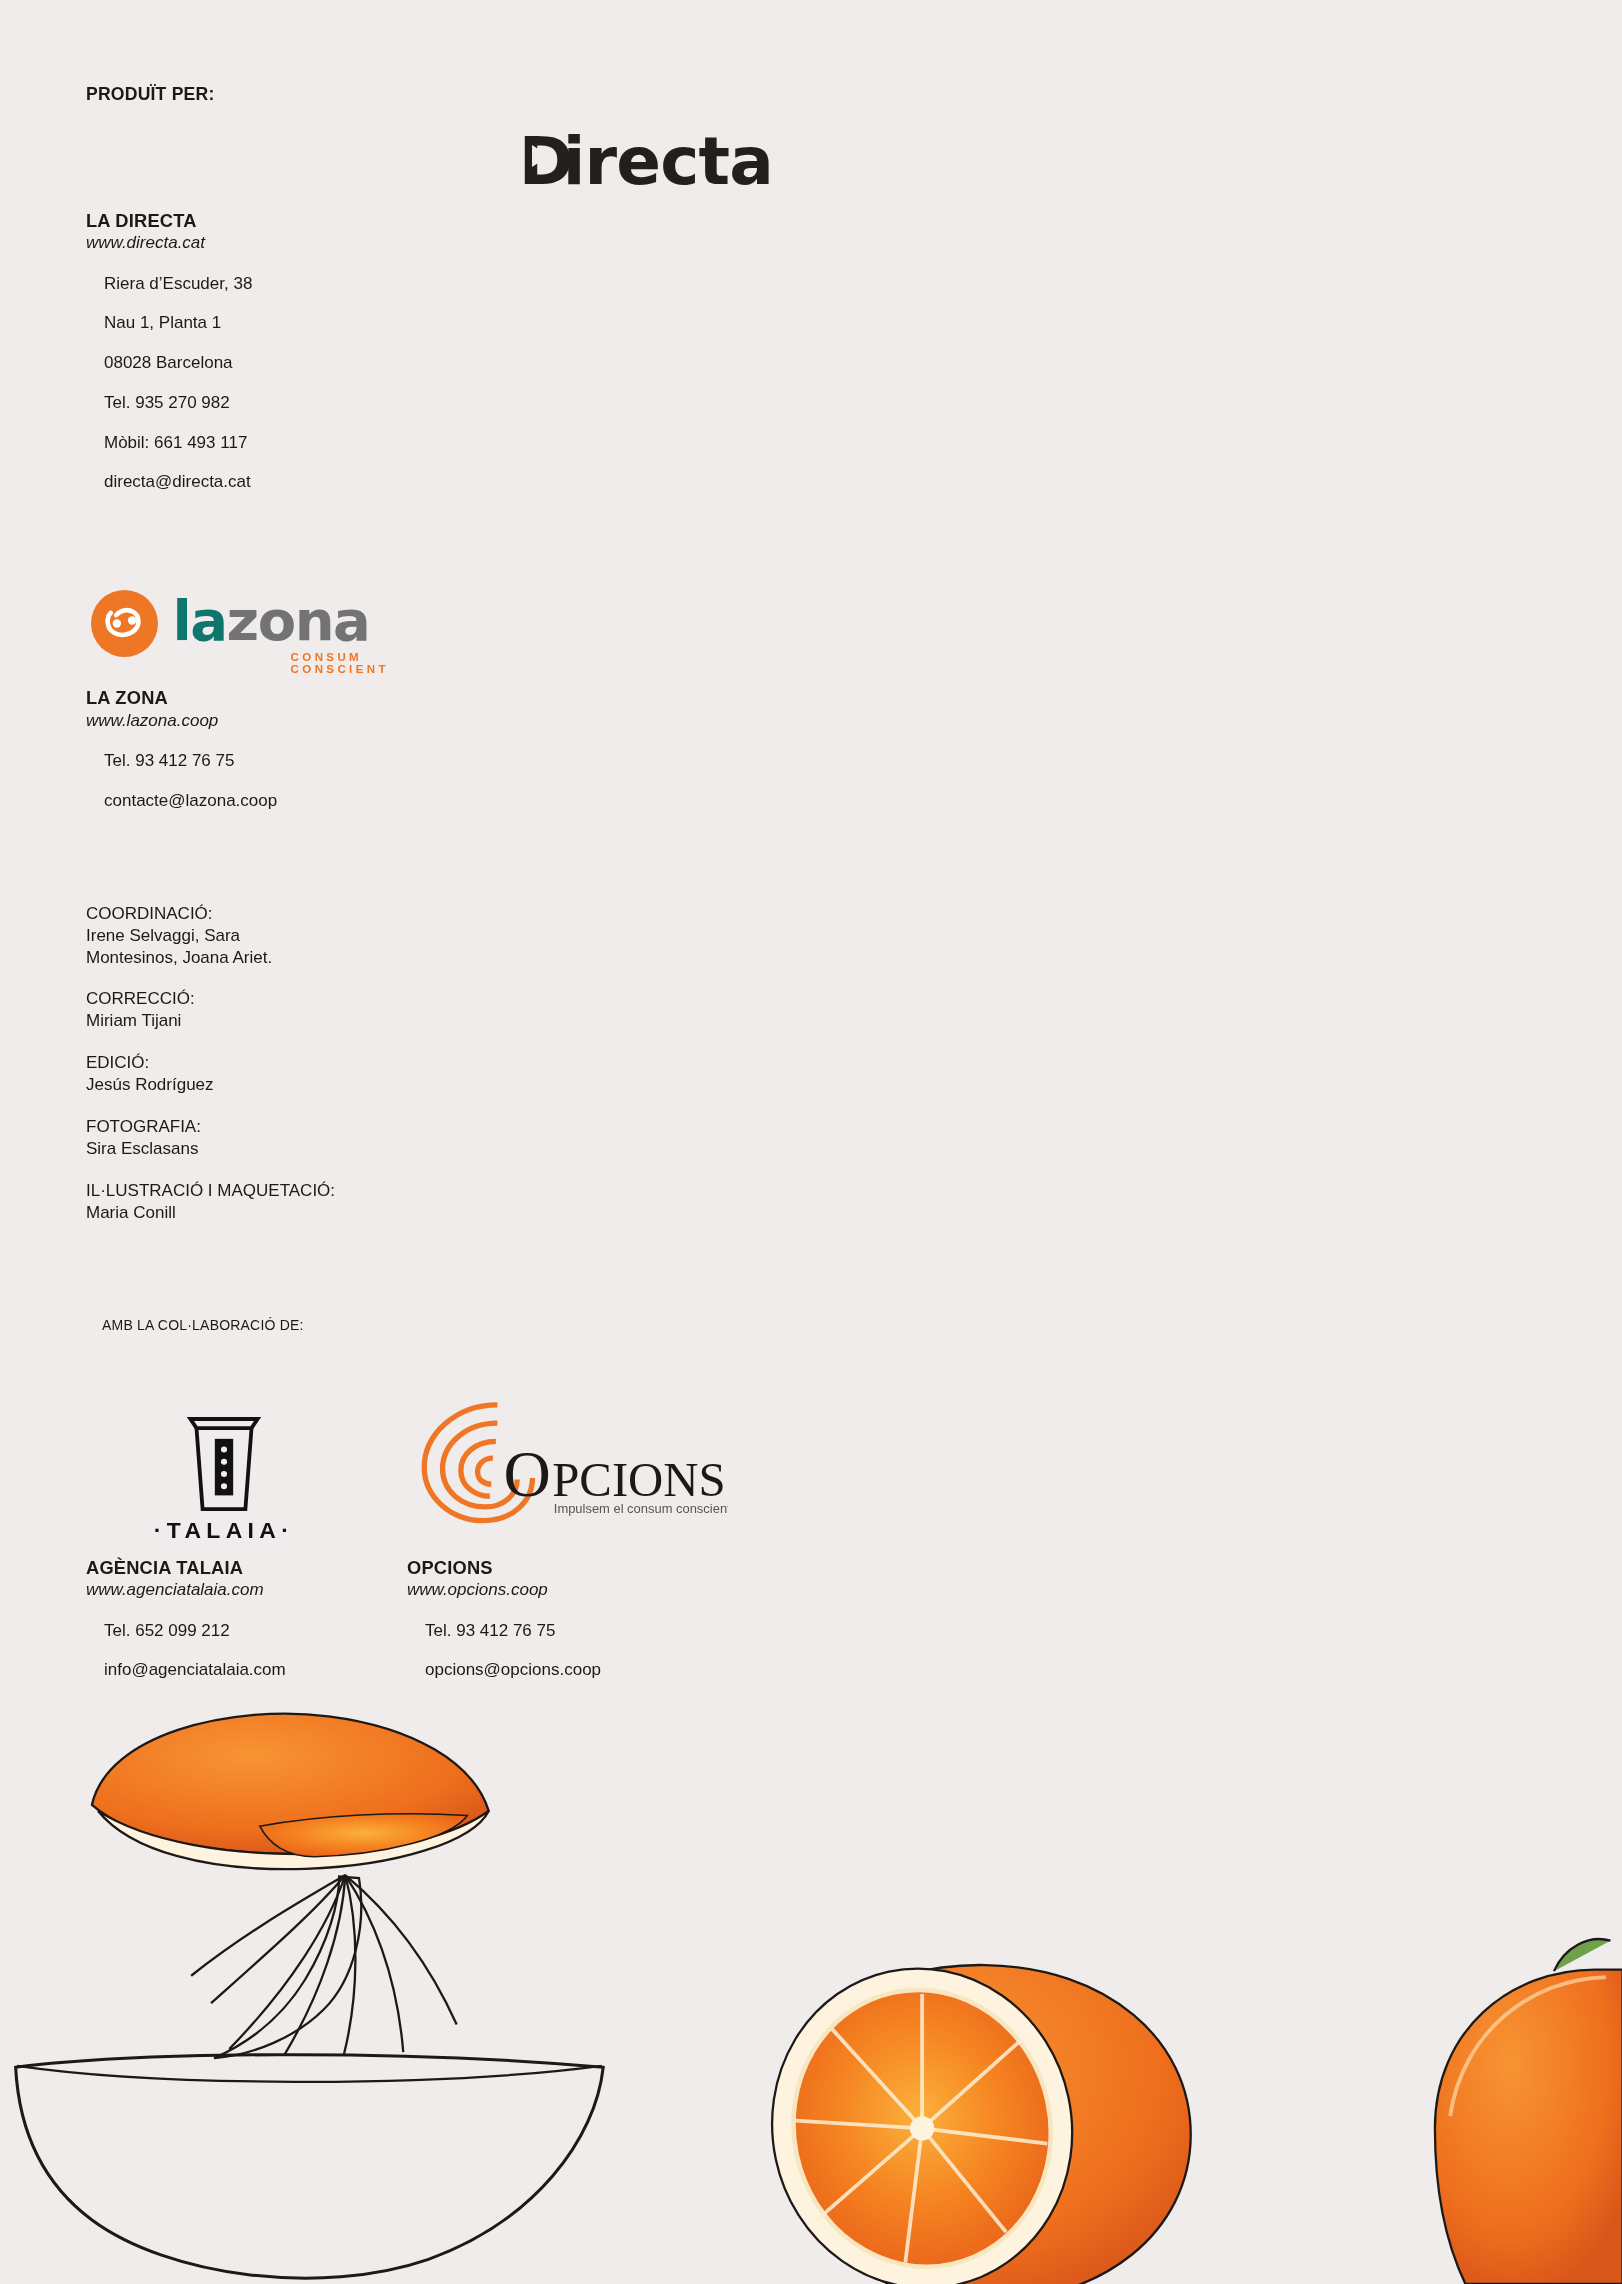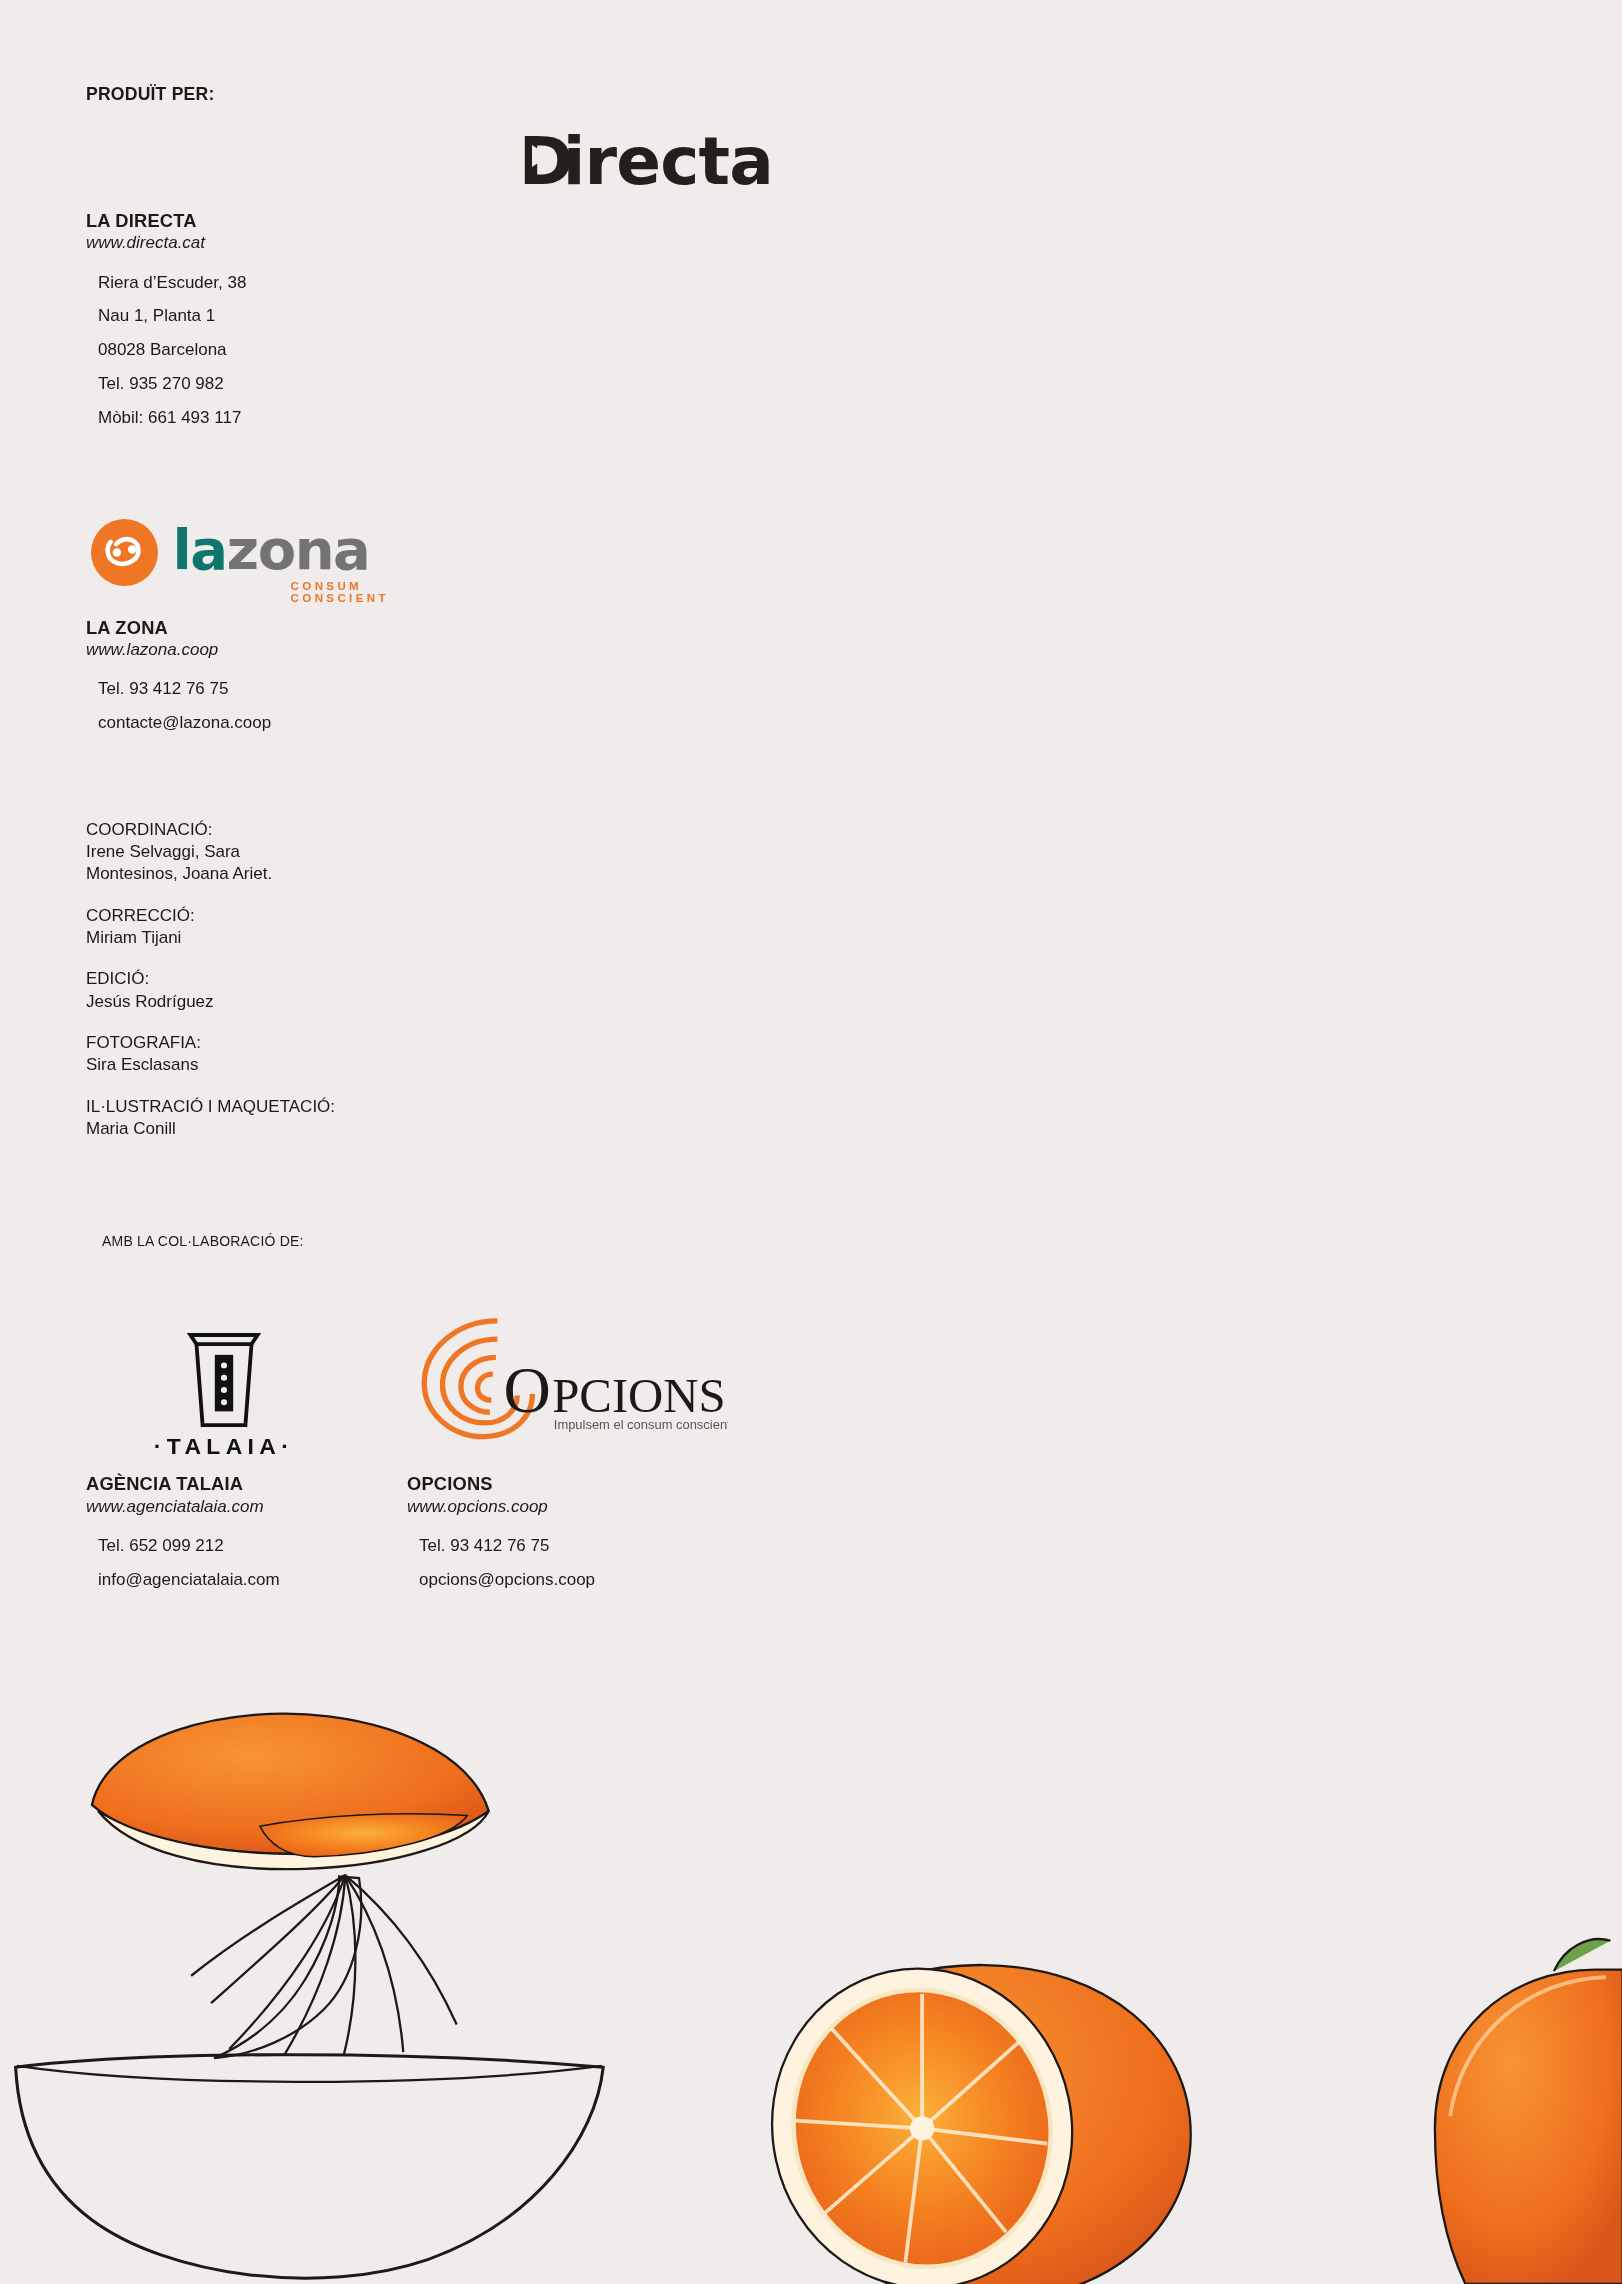--- a/index.html
+++ b/index.html
@@ -79,21 +79,21 @@
   }
   .org-site {
     font-size: 17px;
     font-style: italic;
     margin: 0 0 17px 0;
     line-height: 1.3;
   }
   .addr-line {
     font-size: 17px;
     line-height: 1.28;
-    margin: 12px;
+    margin: 18px;
   }
 
   .block-gap-lg { height: 73px; }
   .block-gap-sm { height: 18.3px; }
 
   
   .lazona-logo {
     position: relative;
     height: 84px;
     width: 359px;
@@ -202,20 +202,21 @@
     </div>
 
     <p class="org-name">LA DIRECTA</p>
     <p class="org-site">www.directa.cat</p>
 
     <p class="addr-line">Riera d’Escuder, 38</p>
     <p class="addr-line">Nau 1, Planta 1</p>
     <p class="addr-line">08028 Barcelona</p>
     <p class="addr-line">Tel. 935 270 982</p>
     <p class="addr-line">Mòbil: 661 493 117</p>
+    <p class="addr-line">directa@directa.cat</p>
 
     <div class="block-gap-lg"></div>
 
     <div class="lazona-logo">
       <div class="lz-circle">
         <svg width="67" height="67" viewBox="0 0 88 88">
           <path d="M26 30 C20 36 20 50 30 56 C40 62 52 58 58 52" fill="none" stroke="#ffffff" stroke-width="6" stroke-linecap="round"></path>
           <path d="M58 52 C64 46 64 34 56 29 C48 24 38 27 33 33" fill="none" stroke="#ffffff" stroke-width="6" stroke-linecap="round"></path>
           <circle cx="34" cy="44" r="5.5" fill="#ffffff"></circle>
           <circle cx="54" cy="40" r="5.5" fill="#ffffff"></circle>

